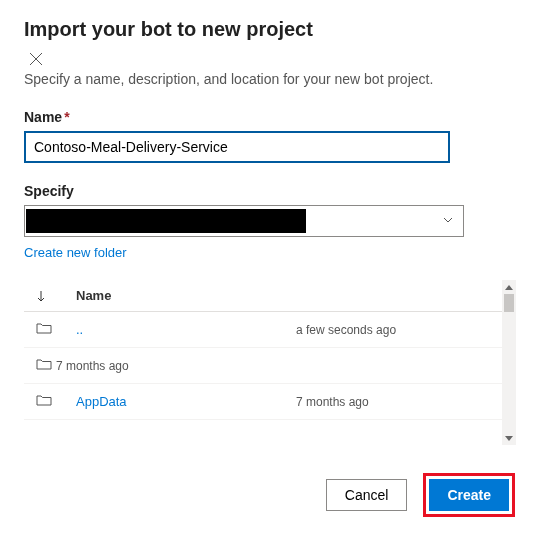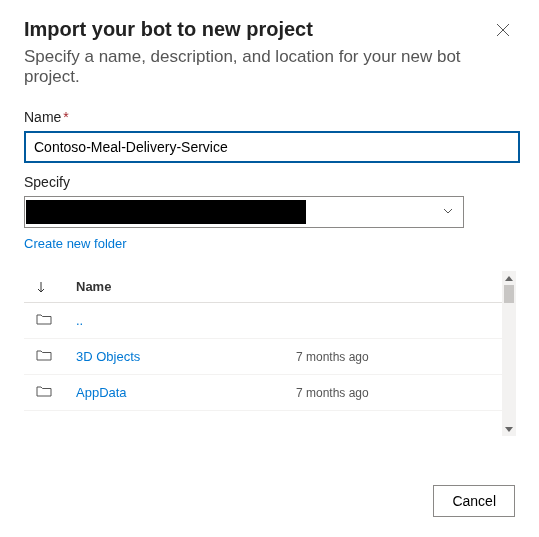--- a/index.html
+++ b/index.html
@@ -5,35 +5,35 @@
     * { box-sizing: border-box; margin: 0; padding: 0; }
     body {
       font-family: 'Segoe UI', Tahoma, sans-serif;
       background: #fff;
       width: 539px;
       height: 537px;
       padding: 18px 24px;
       position: relative;
       color: #333;
     }
-    .header-row { display: flex; justify-content: space-between; align-items: flex-start; }
+    .header-row { display: flex; justify-content: space-between; align-items: flex-start; flex-direction: column; }
     .title { font-size: 20px; font-weight: 600; color: #222; margin-bottom: 6px; }
     .close-btn { background: none; border: none; cursor: pointer; width: 24px; height: 24px; display: flex; align-items: center; justify-content: center; color: #555; }
-    .subtitle { font-size: 17px; color: #555; margin-bottom: 22px; }
-    .field-label { font-size: 14px; font-weight: 400; color: #222; margin-bottom: 6px; display: block; }
+    .subtitle { font-size: 14px; color: #555; margin-bottom: 22px; }
+    .field-label { font-size: 14px; font-weight: 700; color: #222; margin-bottom: 6px; display: block; }
     .required { color: #a4262c; margin-left: 2px; }
     .name-input {
-      width: 496px;
+      width: 426px;
       height: 32px;
       border: 2px solid #005a9e;
       padding: 0 8px;
       font-size: 14px;
       font-family: inherit;
       outline: none;
-      margin-bottom: 11px;
+      margin-bottom: 20px;
     }
     .location-wrapper { position: relative; width: 440px; margin-bottom: 6px; }
     .location-select {
       width: 100%;
       height: 32px;
       border: 1px solid #8a8886;
       background: #fff;
       padding: 4px 30px 4px 8px;
       font-size: 14px;
       cursor: pointer;
@@ -174,26 +174,26 @@
         </svg>
     </span>
     <span class="col-name">Name</span>
   </div>
 
   <div class="table-row">
     <span class="folder-icon"><svg width="16" height="12" viewBox="0 0 16 12">
           <path d="M1 2 L5 2 L6.5 3.5 L15 3.5 L15 11 L1 11 Z" fill="none" stroke="#555" stroke-width="1"></path>
         </svg></span>
     <span class="row-name">..</span>
+    <span class="row-date">a few seconds ago</span>
   </div>
   <div class="table-row">
     <span class="folder-icon"><svg width="16" height="12" viewBox="0 0 16 12">
           <path d="M1 2 L5 2 L6.5 3.5 L15 3.5 L15 11 L1 11 Z" fill="none" stroke="#555" stroke-width="1"></path>
         </svg></span>
-    <span class="row-name">3D Objects</span>
     <span class="row-date">7 months ago</span>
   </div>
   <div class="table-row">
     <span class="folder-icon"><svg width="16" height="12" viewBox="0 0 16 12">
           <path d="M1 2 L5 2 L6.5 3.5 L15 3.5 L15 11 L1 11 Z" fill="none" stroke="#555" stroke-width="1"></path>
         </svg></span>
     <span class="row-name">AppData</span>
     <span class="row-date">7 months ago</span>
   </div>
 
@@ -207,16 +207,19 @@
     <div class="scroll-down" style="position:absolute;bottom:0;width:100%;">
         <svg width="8" height="5" viewBox="0 0 8 5">
           <polyline points="0,0 4,5 8,0" fill="#666"></polyline>
         </svg>
       </div>
   </div>
 </div>
 
 <div class="footer">
   <button class="btn-cancel">Cancel</button>
+  <div class="btn-create-wrap">
+    <button class="btn-create">Create</button>
+  </div>
 </div>
 
 
 
 
 </body></html>

